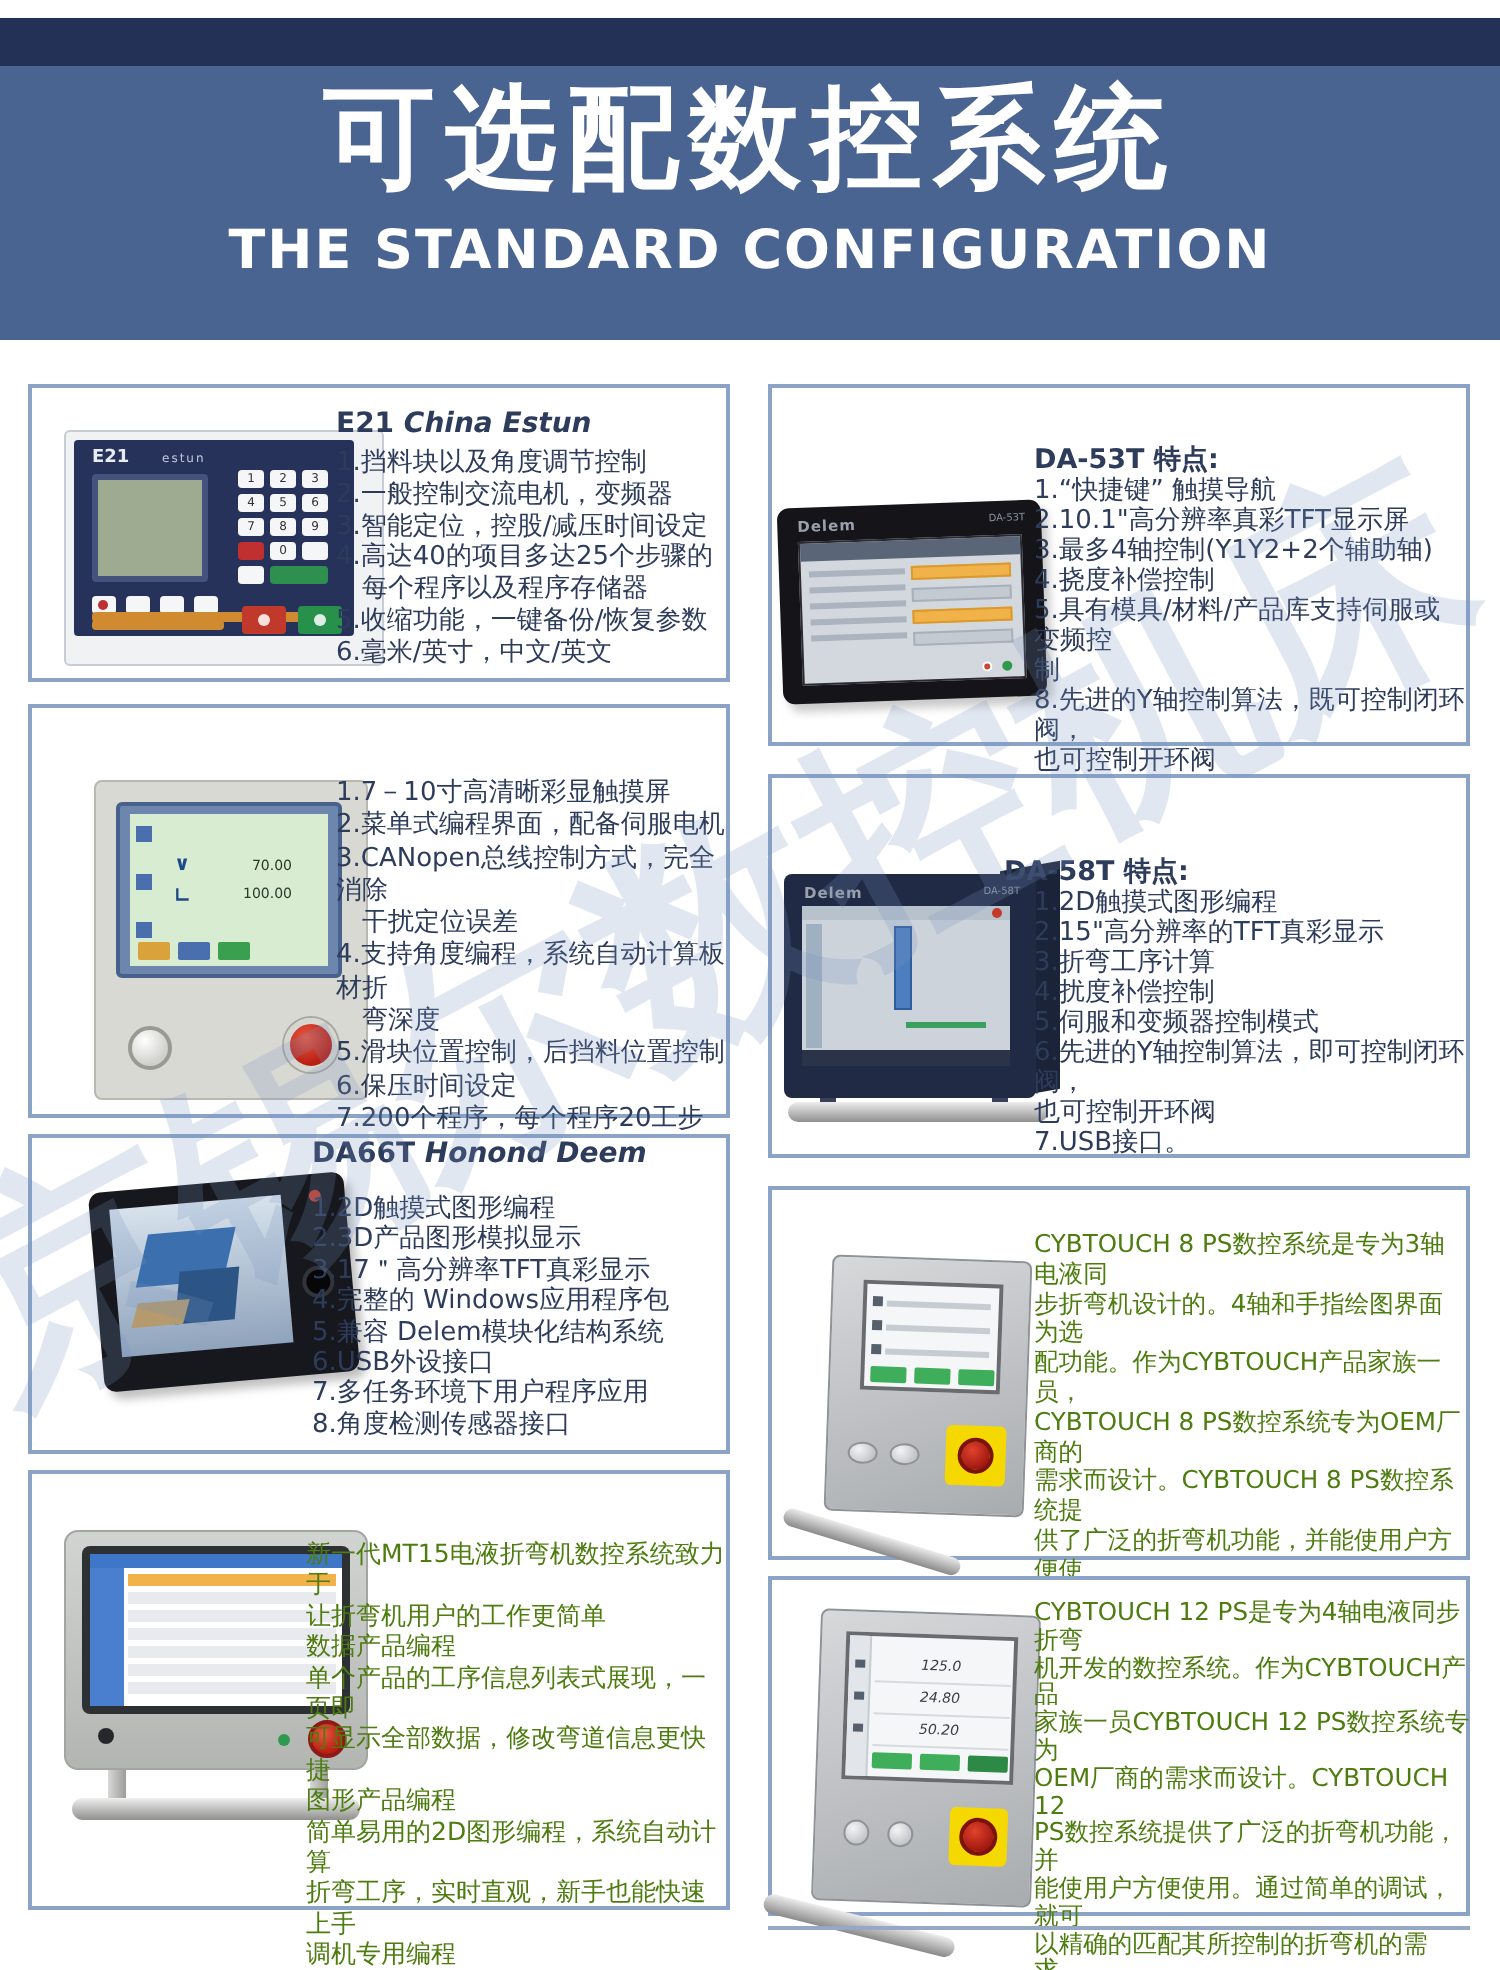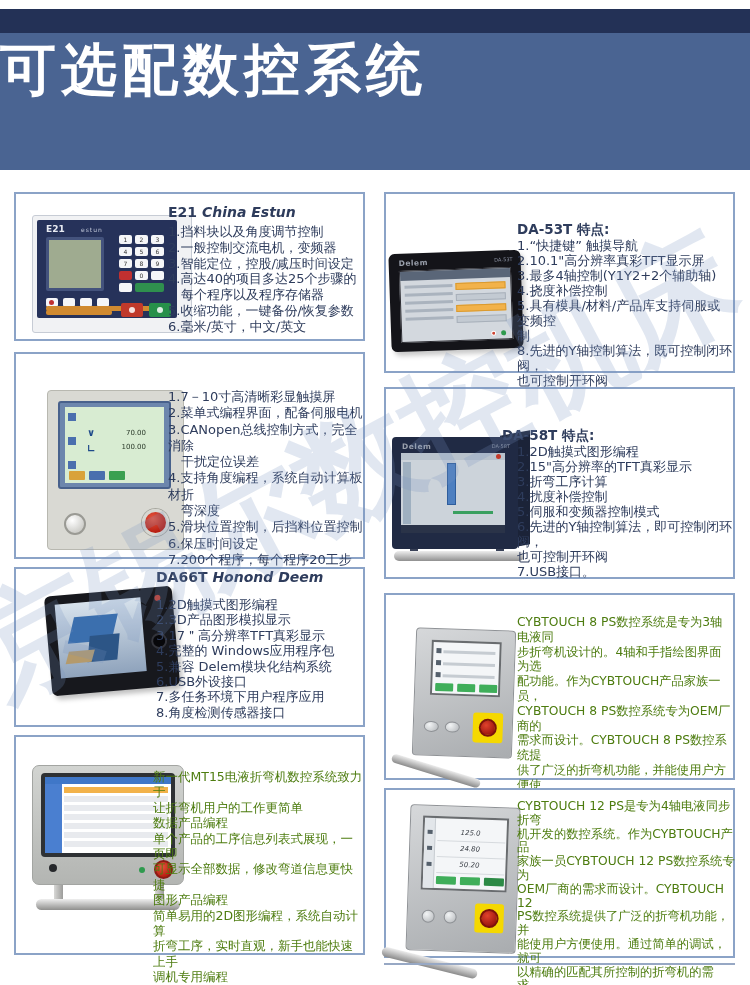--- a/index.html
+++ b/index.html
@@ -2,21 +2,21 @@
 <html><head>
 <meta charset="utf-8">
 <style>
   html,body{margin:0;padding:0;background:#ffffff;}
   #page{position:relative;width:750px;height:985px;background:#ffffff;overflow:hidden;
         font-family:"DejaVu Sans","Liberation Sans",sans-serif;color:#2e3c5c;}
 
   
   .header{position:absolute;left:0;top:9px;width:750px;height:161px;background:#4a6492;}
   .header-strip{position:absolute;left:0;top:0;width:100%;height:24px;background:#233156;}
-  .header-title{position:absolute;left:0;top:30px;width:100%;text-align:left;
+  .header-title{position:absolute;left:0;top:30px;width:100%;text-align:center;
     font-size:56px;font-weight:900;color:#ffffff;letter-spacing:5px;line-height:62px;}
   .header-subtitle{position:absolute;left:0;top:101px;width:100%;text-align:center;
     font-size:27px;font-weight:800;color:#ffffff;letter-spacing:1px;}
 
   
   .watermark{position:absolute;left:-120px;top:640px;width:1400px;z-index:9;pointer-events:none;
     transform:rotate(-28deg);transform-origin:left center;
     font-size:120px;font-weight:800;white-space:nowrap;color:rgba(120,146,190,0.22);}
   .watermark .wm2{color:rgba(150,165,200,0.20);}
 
@@ -170,20 +170,21 @@
   .partial-line{position:absolute;left:384px;top:963px;width:351px;height:2px;background:#97a8c4;}
 </style>
 </head>
 <body>
 
 <div id="page">
 
   <div class="header">
     <div class="header-strip"></div>
     <div class="header-title">可选配数控系统</div>
+    <div class="header-subtitle">THE STANDARD CONFIGURATION</div>
   </div>
 
   <section class="panel" style="left:14px;top:192px;width:351px;height:149px;">
     <div class="dev e21">
       <div class="e21-face">
         <span class="e21-logo">E21</span>
         <span class="e21-brandlabel">estun</span>
         <div class="e21-lcd"></div>
         <div class="e21-keypad">
           <span class="k" style="left:0;top:0">1</span>

